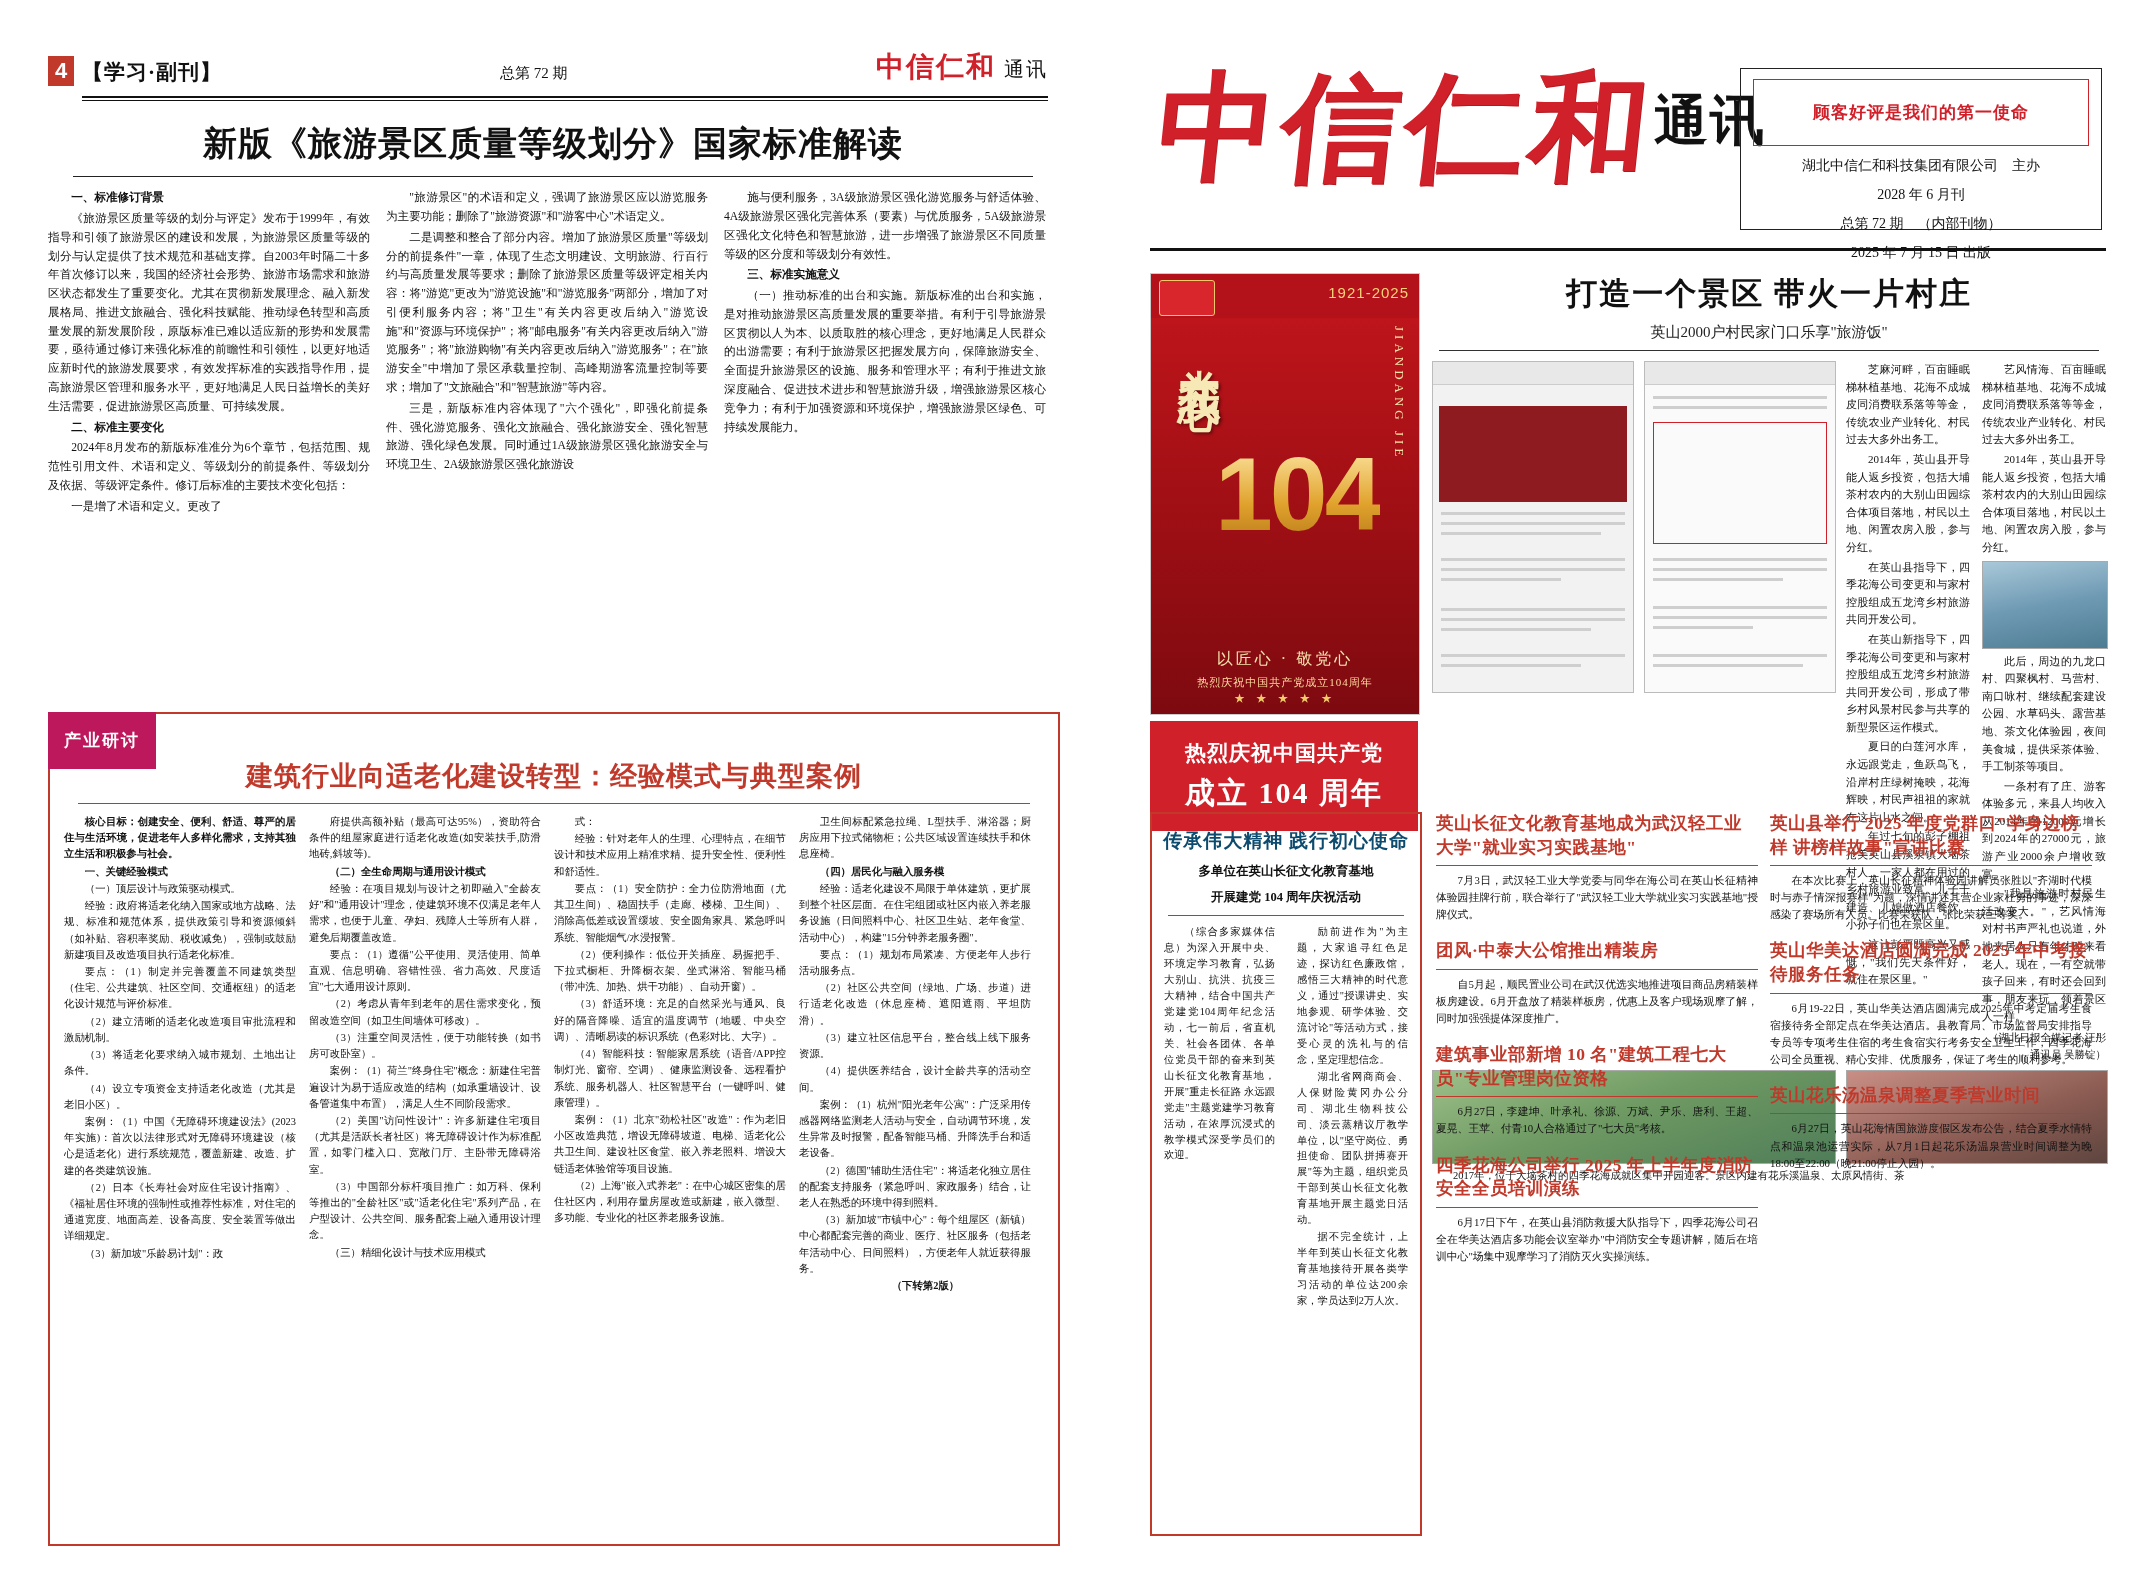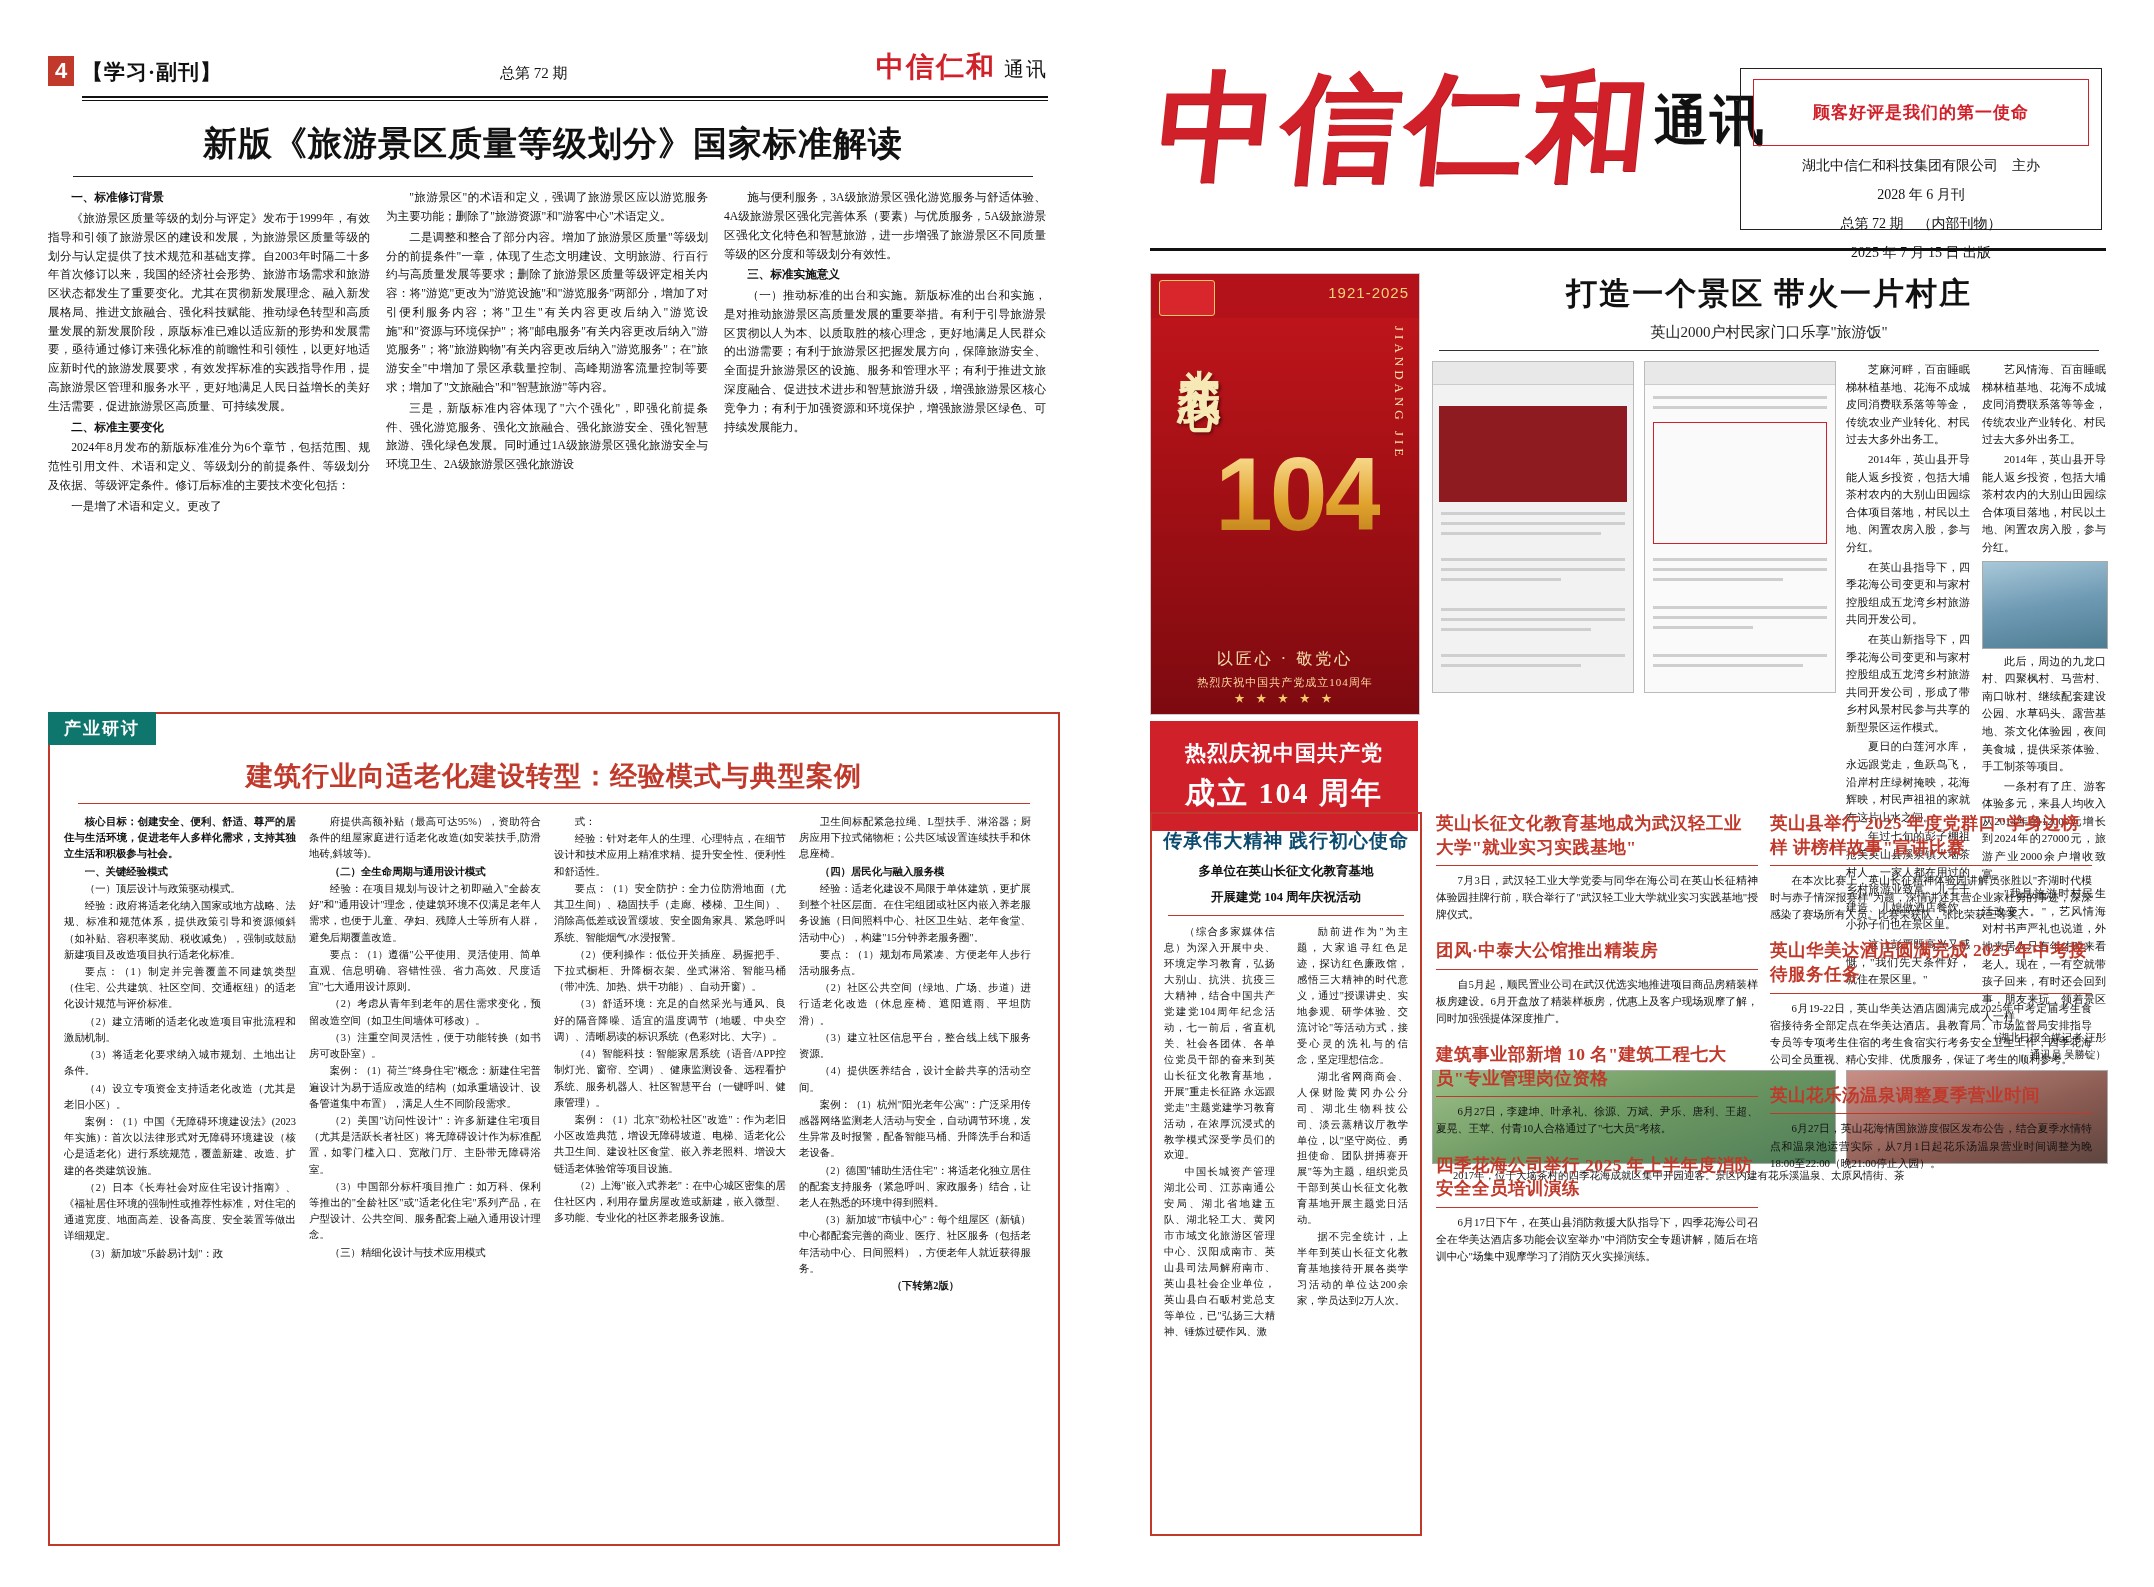--- a/index.html
+++ b/index.html
@@ -22,22 +22,22 @@
   .art-title{margin-top:16px;text-align:center;font-size:34px;font-weight:bold;letter-spacing:1px;line-height:1.3;}
   .titlerule{margin:10px auto 0;width:960px;border-top:1px solid #222;}
 
   .cols3{display:flex;gap:16px;margin-top:12px;}
   .col{width:322px;font-size:11.6px;line-height:1.62;text-align:justify;}
   .col p{margin:0 0 2px;text-indent:2em;}
   .col p.sub{font-weight:bold;text-indent:2em;}
 
   
   .studybox{position:absolute;left:0;top:660px;width:1008px;height:830px;border:2px solid #c0392b;}
-  .studytag{position:absolute;left:-2px;top:-2px;background:#0f766e;color:#fff;font-size:17px;
-            font-weight:bold;padding:5px 16px;letter-spacing:2px;text-align:right;}
+  .studytag{position:absolute;left:-2px;top:-2px;background:#be185d;color:#fff;font-size:17px;
+            font-weight:bold;padding:17px 16px;letter-spacing:2px;text-align:right;}
   .study-title{margin-top:44px;text-align:center;font-size:27px;font-weight:bold;color:#c0392b;letter-spacing:1px;}
   .study-rule{margin:9px auto 0;width:952px;border-top:1px solid #c0392b;}
   .studycols{display:flex;gap:13px;margin:10px 14px 0 14px;}
   .scol{width:232px;font-size:10.4px;line-height:1.56;text-align:justify;}
   .scol p{margin:0 0 1px;text-indent:2em;}
   .scol p.b{font-weight:bold;}
   .cont{text-align:center;font-weight:bold;margin-top:5px;text-indent:0;}
 
   
   .right{position:absolute;left:1150px;top:52px;width:956px;height:1490px;}
@@ -311,21 +311,20 @@
 
     <div class="rbottom">
       <div class="bbox">
         <h3>传承伟大精神 践行初心使命</h3>
         <div class="bsub">多单位在英山长征文化教育基地</div>
         <div class="bsub">开展建党 104 周年庆祝活动</div>
         <div class="brule"></div>
         <div style="display:flex;gap:10px;">
           <div class="btxt" style="width:118px;">
             <p>（综合多家媒体信息）为深入开展中央、环境定学习教育，弘扬大别山、抗洪、抗疫三大精神，结合中国共产党建党104周年纪念活动，七一前后，省直机关、社会各团体、各单位党员干部的奋来到英山长征文化教育基地，开展"重走长征路 永远跟党走"主题党建学习教育活动，在浓厚沉浸式的教学模式深受学员们的欢迎。</p>
-            <p>中国长城资产管理湖北公司、江苏南通公安局、湖北省地建五队、湖北轻工大、黄冈市市域文化旅游区管理中心、汉阳成南市、英山县司法局解府南市、英山县社会企业单位，英山县白石畈村党总支等单位，已"弘扬三大精神、锤炼过硬作风、激</p>
           </div>
           <div class="btxt" style="width:118px;margin-left:0;">
             <p>励前进作为"为主题，大家追寻红色足迹，探访红色廉政馆，感悟三大精神的时代意义，通过"授课讲史、实地参观、研学体验、交流讨论"等活动方式，接受心灵的洗礼与的信念，坚定理想信念。</p>
             <p>湖北省网商商会、人保财险黄冈办公分司、湖北生物科技公司、淡云蒸精议厅教学单位，以"坚守岗位、勇担使命、团队拼搏赛开展"等为主题，组织党员干部到英山长征文化教育基地开展主题党日活动。</p>
             <p>据不完全统计，上半年到英山长征文化教育基地接待开展各类学习活动的单位达200余家，学员达到2万人次。</p>
           </div>
         </div>
       </div>
 
       <div class="bcols">

